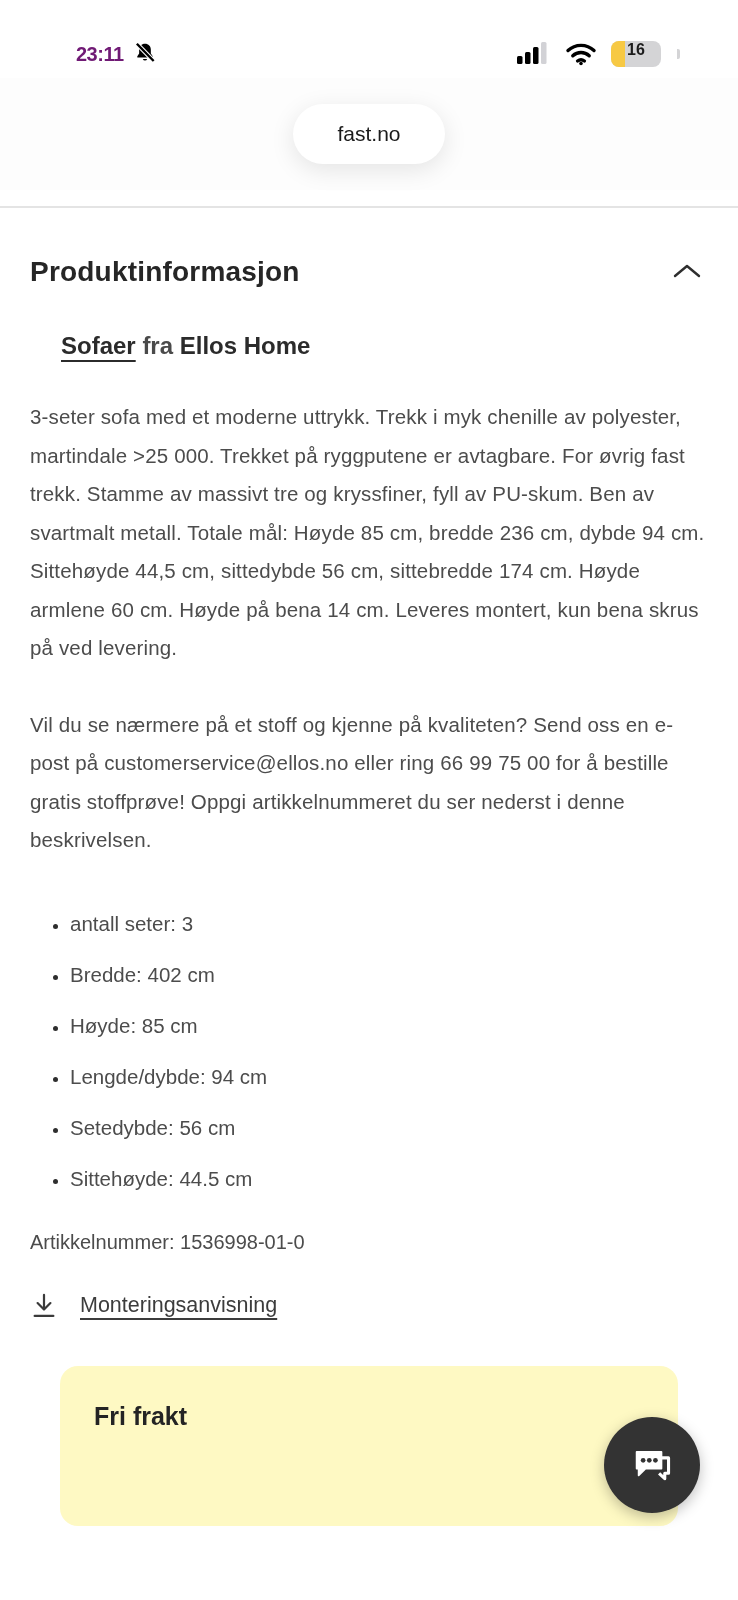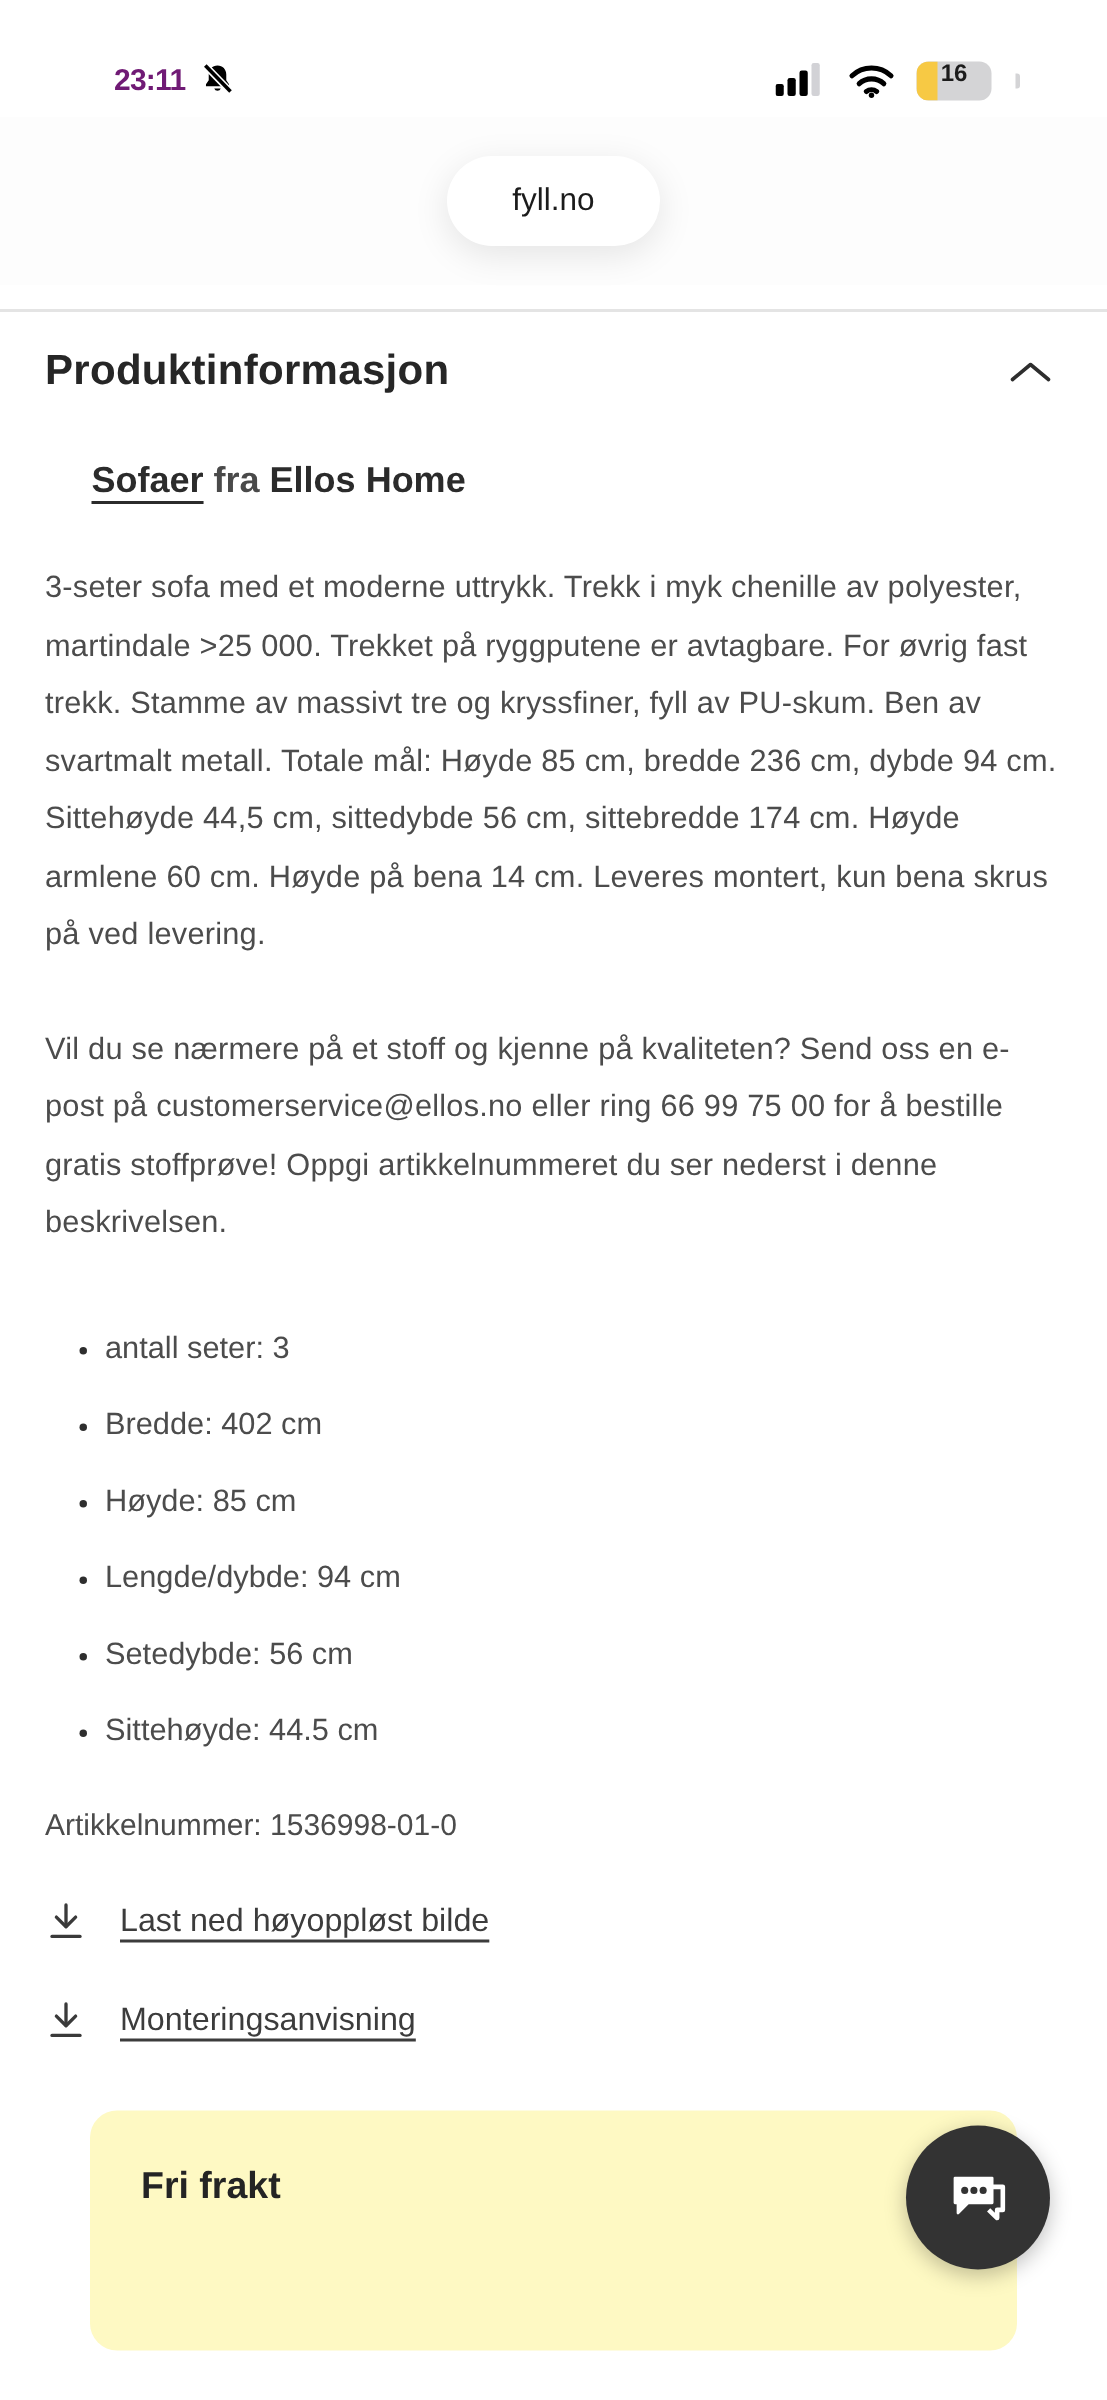--- a/index.html
+++ b/index.html
@@ -34,21 +34,21 @@
   .url-pill {
     background:#ffffff; border-radius:32px; padding:18px 44px;
     box-shadow:0 6px 24px rgba(0,0,0,0.10);
     font-size:21px; color:#1b1b1b; font-weight:400;
   }
   .divider { border:none; border-top:2px solid #e4e4e4; margin-top:16px; }
 
   
   .content { padding:0 30px; }
   .section-header {
-    margin-top:23px; display:flex; align-items:flex-end; justify-content:space-between;
+    margin-top:48px; display:flex; align-items:flex-start; justify-content:space-between;
   }
   .section-title { font-size:28px; font-weight:600; color:#262626; letter-spacing:0.2px; }
   .chevron-btn { background:none; border:none; cursor:pointer; padding:6px; }
 
   .subtitle { margin-top:44px; font-size:24px; color:#4a4a4a; }
   .subtitle .category {
     font-weight:700; color:#2b2b2b; text-decoration:underline;
     text-decoration-thickness:2px; text-underline-offset:6px; cursor:pointer;margin-left:31px;
   }
   .subtitle .brand { font-weight:700; color:#2b2b2b; }
@@ -124,21 +124,21 @@
       <span class="battery">
         <span class="battery-fill"></span>
         <span class="battery-num">16</span>
       </span>
       <span class="battery-cap"></span>
     </div>
   </div>
 
   <div class="url-area">
     <div class="url-pill">
-      <span>fyll.no</span>
+      <span>fast.no</span>
     </div>
   </div>
   <hr class="divider">
 
   <div class="content">
 
     <div class="section-header">
       <h1 class="section-title">Produktinformasjon</h1>
       <button class="chevron-btn">
         <span>
@@ -163,30 +163,20 @@
       <li>antall seter: 3</li>
       <li>Bredde: 402 cm</li>
       <li>Høyde: 85 cm</li>
       <li>Lengde/dybde: 94 cm</li>
       <li>Setedybde: 56 cm</li>
       <li>Sittehøyde: 44.5 cm</li>
     </ul>
 
     <p class="article-number">Artikkelnummer: 1536998-01-0</p>
 
-    <div class="download-row">
-      <span>
-        <svg width="28" height="28" viewBox="0 0 24 24" fill="none" stroke="#3a3a3a" stroke-width="1.9" stroke-linecap="round" stroke-linejoin="round">
-          <path d="M12 2.5v12"></path>
-          <path d="M6.5 9.5 12 15l5.5-5.5"></path>
-          <path d="M4 20.5h16"></path>
-        </svg>
-      </span>
-      <span class="download-label">Last ned høyoppløst bilde</span>
-    </div>
 
     <div class="download-row">
       <span>
         <svg width="28" height="28" viewBox="0 0 24 24" fill="none" stroke="#3a3a3a" stroke-width="1.9" stroke-linecap="round" stroke-linejoin="round">
           <path d="M12 2.5v12"></path>
           <path d="M6.5 9.5 12 15l5.5-5.5"></path>
           <path d="M4 20.5h16"></path>
         </svg>
       </span>
       <span class="download-label">Monteringsanvisning</span>

